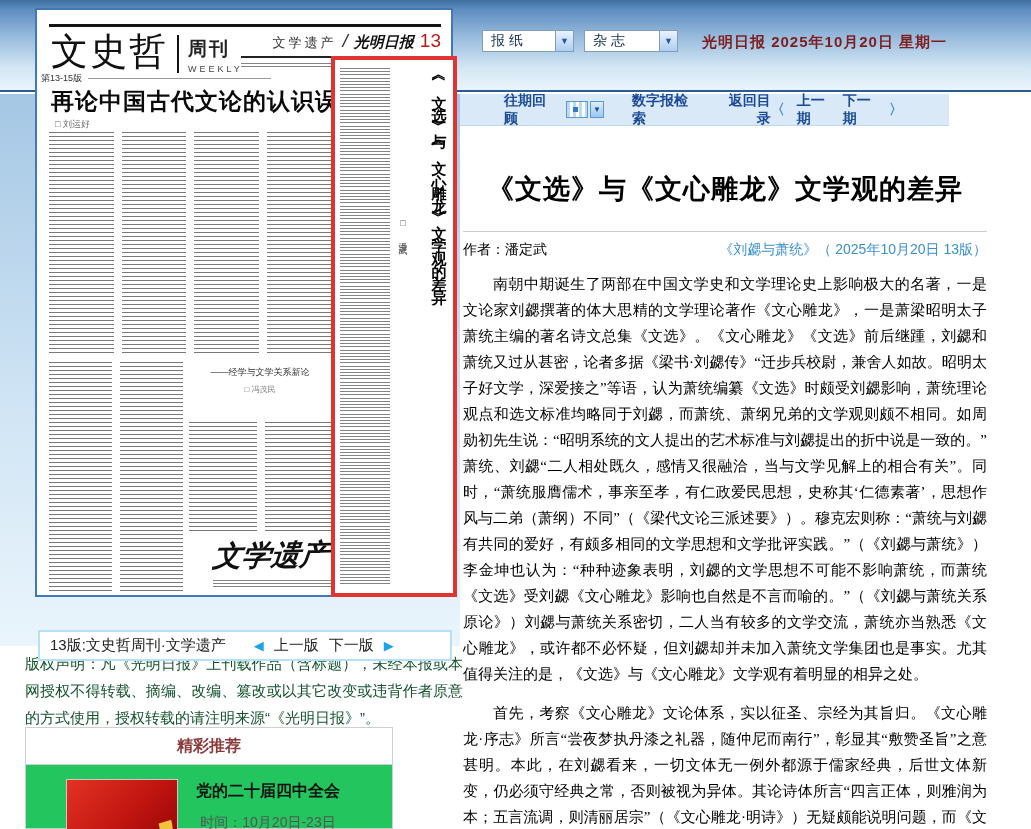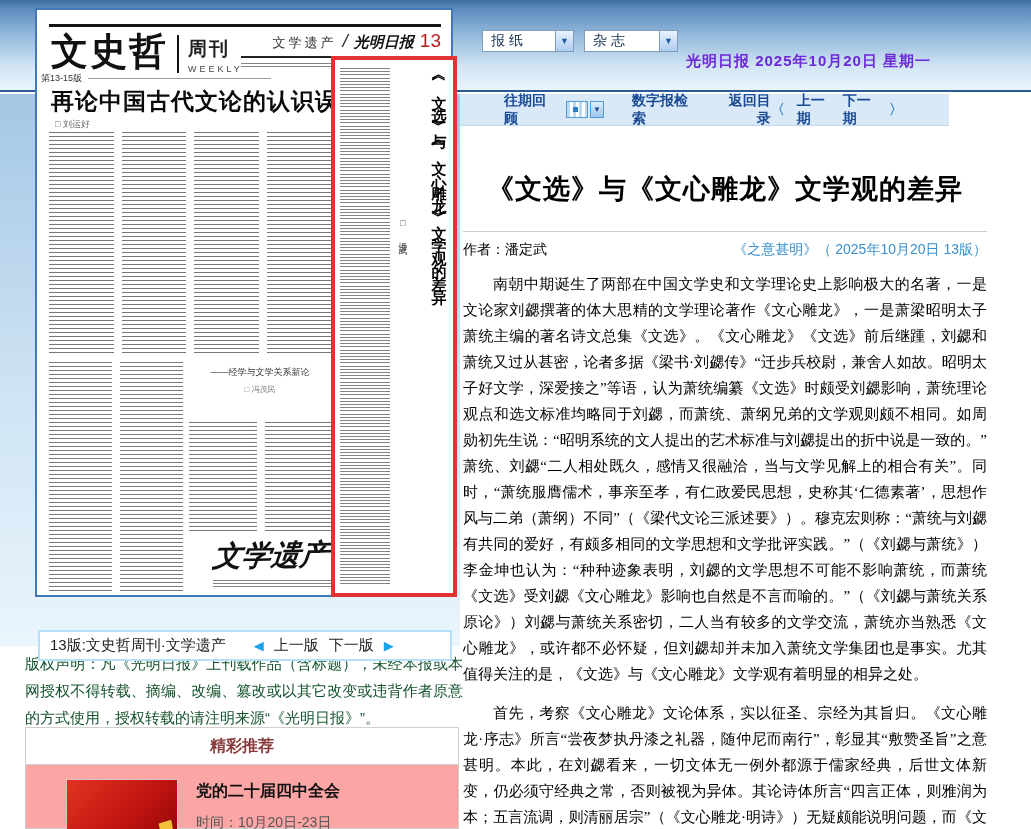--- a/index.html
+++ b/index.html
@@ -29,22 +29,22 @@
   }
   .xp-select .sel-btn {
     margin-left:auto; width:18px; height:100%;
     background:linear-gradient(180deg,#e9f3fd,#aecdf0);
     border-left:1px solid #7f9db9; color:#23589c; font-size:9px;
     display:flex; align-items:center; justify-content:center;
   }
   .sel-paper { left:482px; width:92px; }
   .sel-mag   { left:584px; width:94px; }
   .head-date {
-    position:absolute; left:686px; top:33px; font-size:15px; font-weight:bold;
-    color:#6d28d9; letter-spacing:1px;margin-top:19px;
+    position:absolute; left:702px; top:33px; font-size:15px; font-weight:bold;
+    color:#7f1d1d; letter-spacing:1px;
   }
 
   
   .navbar {
     position:absolute; left:460px; top:94px; width:489px; height:32px;
     background:#d9e9f8; border-bottom:1px solid #c0d8ee;
     display:flex; align-items:center; font-size:14px; font-weight:bold; color:#1b4a94;
   }
   .nav-link { cursor:pointer; }
   .nav-back { margin-left:44px; }
@@ -67,21 +67,21 @@
   .nav-right  { margin-left:auto; margin-right:46px; display:flex; gap:12px; align-items:center; }
   .chev { color:#3a86c8; font-weight:bold; }
 
   
   .newspaper {
     position:absolute; left:35px; top:8px; width:418px; height:589px;
     background:#fff; border:2px solid #4178b8; z-index:1;
   }
   .np-topline { position:absolute; left:12px; top:14px; width:392px; height:3px; background:#151515; }
   .np-masthead { position:absolute; left:14px; top:22px; display:flex; align-items:flex-start; }
-  .np-title { font-family:"Liberation Serif",serif; font-weight:bold; font-size:37px; line-height:40px; color:#111; letter-spacing:2px; }
+  .np-title { font-family:"Liberation Serif",serif; font-weight:normal; font-size:37px; line-height:40px; color:#111; letter-spacing:2px; }
   .np-div   { width:2px; height:38px; background:#111; margin:3px 9px 0 9px; }
   .np-weekly { display:flex; flex-direction:column; margin-top:4px; }
   .np-weekly-cn { font-size:19px; font-weight:bold; color:#222; letter-spacing:2px; font-family:"Liberation Serif",serif; }
   .np-weekly-en { font-size:9px; color:#444; letter-spacing:3px; margin-top:2px; }
   .np-headright { position:absolute; right:10px; top:20px; width:200px; text-align:right; }
   .np-hr-row { display:flex; justify-content:flex-end; align-items:baseline; gap:6px; }
   .np-section { font-size:13px; color:#333; letter-spacing:3px; }
   .np-slash { font-size:19px; color:#333; font-style:italic; }
   .np-logo { font-family:Liberation Serif, serif; font-style:italic; font-weight:bold; font-size:15px; color:#111; }
   .np-pageno { font-size:19px; color:#b91c1c; line-height:22px; }
@@ -135,21 +135,21 @@
   .pb-arrow { color:#1ba4ea; font-size:13px; }
   .pb-link { cursor:pointer; }
 
   
   .copyright {
     position:absolute; left:25px; top:650px; width:438px;
     font-size:15px; line-height:27px; color:#14532d; text-align:justify;
   }
 
   
-  .tabs-box { position:absolute; left:25px; top:727px; width:434px; height:102px; border:1px solid #cfcfcf; background:#fca5a5; }
+  .tabs-box { position:absolute; left:25px; top:727px; width:368px; height:102px; border:1px solid #cfcfcf; background:#22c55e;text-align:center; }
   .tab-row { display:flex; height:37px; border-bottom:1px solid #cfcfcf; }
   .tab { flex:1; display:flex; align-items:center; justify-content:center;
     font-size:16px; font-weight:bold; color:#8a3a3a; cursor:pointer; background:#fff; }
   .tab.inactive { background:#e7e7e7; border-left:1px solid #cfcfcf; }
   .tab-content { display:flex; gap:18px; padding:14px 0 0 40px; }
   .thumb {
     width:112px; height:70px; border:1px solid #dcc3c3; position:relative; overflow:hidden;
     background:linear-gradient(135deg,#e23322 0%,#c01410 55%,#8e0606 100%); cursor:pointer; flex:none;
   }
   .thumb::after {
@@ -284,21 +284,21 @@
         <div class="promo-time">时间：10月20日-23日</div>
       </div>
     </div>
   </div>
 
   <div class="article">
     <div class="a-title">《文选》与《文心雕龙》文学观的差异</div>
     <hr class="a-rule">
     <div class="a-meta">
       <span class="a-author">作者：潘定武</span>
-      <span class="a-source">《之意甚明》（ 2025年10月20日 13版）</span>
+      <span class="a-source">《刘勰与萧统》（ 2025年10月20日 13版）</span>
     </div>
     <div class="a-body">
       <p>南朝中期诞生了两部在中国文学史和文学理论史上影响极大的名著，一是文论家刘勰撰著的体大思精的文学理论著作《文心雕龙》，一是萧梁昭明太子萧统主编的著名诗文总集《文选》。《文心雕龙》《文选》前后继踵，刘勰和萧统又过从甚密，论者多据《梁书·刘勰传》“迁步兵校尉，兼舍人如故。昭明太子好文学，深爱接之”等语，认为萧统编纂《文选》时颇受刘勰影响，萧统理论观点和选文标准均略同于刘勰，而萧统、萧纲兄弟的文学观则颇不相同。如周勋初先生说：“昭明系统的文人提出的艺术标准与刘勰提出的折中说是一致的。” 萧统、刘勰“二人相处既久，感情又很融洽，当与文学见解上的相合有关”。同时，“萧统服膺儒术，事亲至孝，有仁政爱民思想，史称其‘仁德素著’，思想作风与二弟（萧纲）不同”（《梁代文论三派述要》）。穆克宏则称：“萧统与刘勰有共同的爱好，有颇多相同的文学思想和文学批评实践。”（《刘勰与萧统》）李金坤也认为：“种种迹象表明，刘勰的文学思想不可能不影响萧统，而萧统《文选》受刘勰《文心雕龙》影响也自然是不言而喻的。”（《刘勰与萧统关系原论》）刘勰与萧统关系密切，二人当有较多的文学交流，萧统亦当熟悉《文心雕龙》，或许都不必怀疑，但刘勰却并未加入萧统文学集团也是事实。尤其值得关注的是，《文选》与《文心雕龙》文学观有着明显的相异之处。</p>
       <p>首先，考察《文心雕龙》文论体系，实以征圣、宗经为其旨归。《文心雕龙·序志》所言“尝夜梦执丹漆之礼器，随仲尼而南行”，彰显其“敷赞圣旨”之意甚明。本此，在刘勰看来，一切文体无一例外都源于儒家经典，后世文体新变，仍必须守经典之常，否则被视为异体。其论诗体所言“四言正体，则雅润为本；五言流调，则清丽居宗”（《文心雕龙·明诗》）无疑颇能说明问题，而《文选序》虽也体现了一定</p>
     </div>
   </div>
 
 </div>
 
 </body></html>

